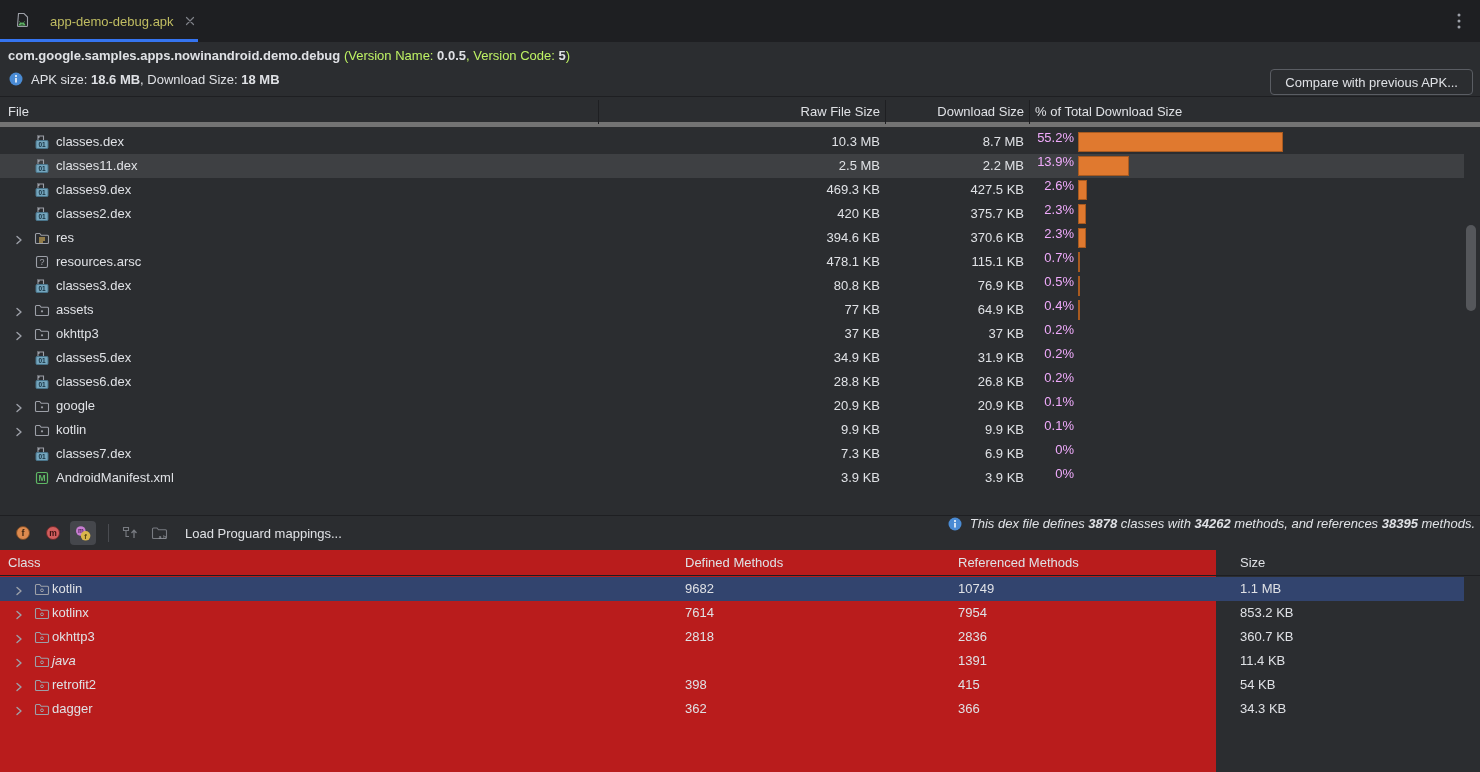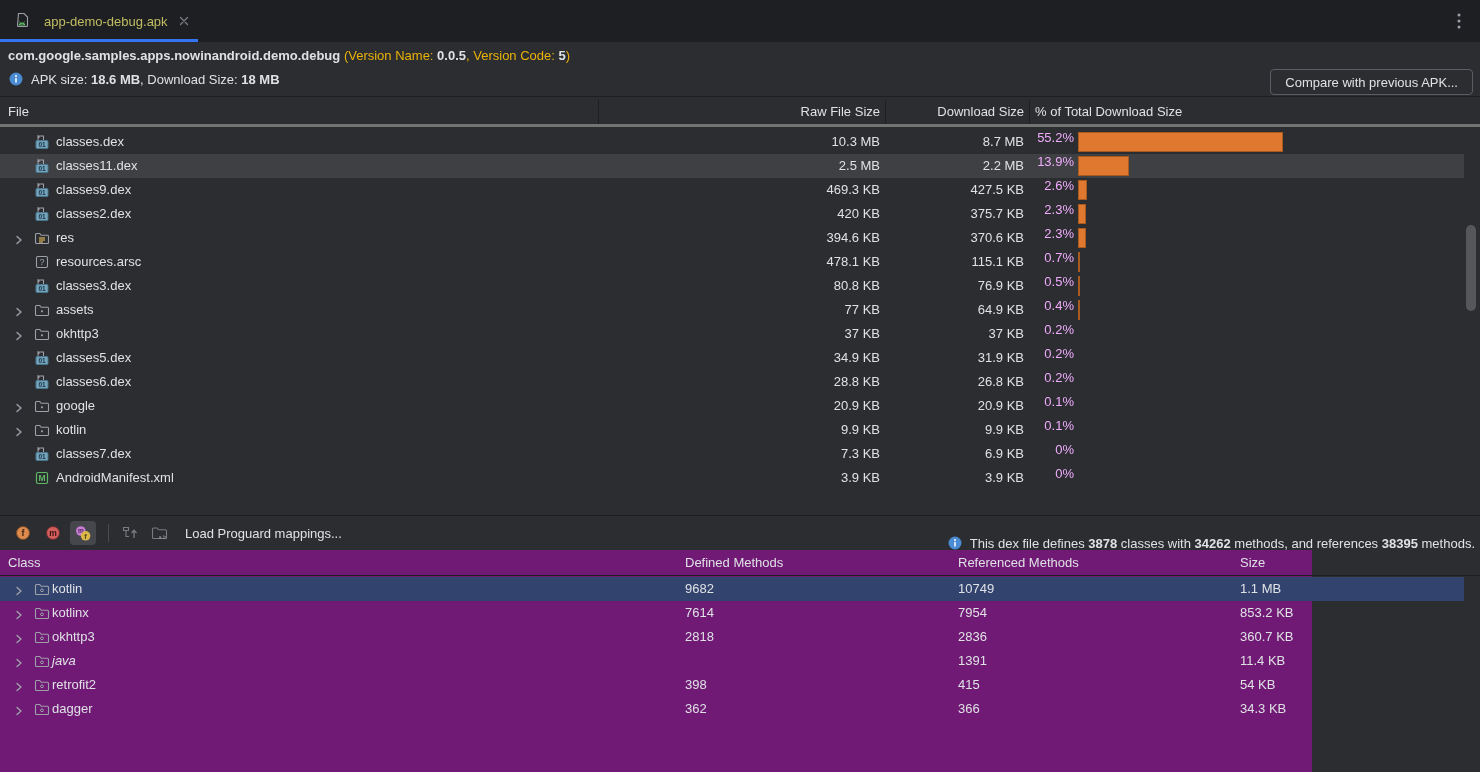--- a/index.html
+++ b/index.html
@@ -4,37 +4,37 @@
 <style>
   * { margin:0; padding:0; box-sizing:border-box; }
   html,body { width:1480px; height:772px; background:#1e1f22; overflow:hidden;
     font-family:"Liberation Sans", sans-serif; font-size:13px; color:#dfe1e5; }
   .stage { position:relative; width:1480px; height:772px; background:#2b2d30; }
 
   
   .tabbar { position:absolute; left:0; top:0; width:1480px; height:42px; background:#1e1f22; }
   .tab { position:absolute; left:0; top:0; height:42px; width:198px; display:flex; align-items:center; padding-left:14px; cursor:default; }
   .tab-underline { position:absolute; left:0; bottom:0; width:198px; height:3px; background:#3574f0; }
-  .tab-label { color:#c0bd62; margin-left:14px; }
+  .tab-label { color:#c0bd62; margin-left:20px; }
   .tab-close { margin-left:10px; display:flex; align-items:center; }
   .kebab { position:absolute; right:14px; top:13px; width:14px; height:16px; display:flex; align-items:center; justify-content:center; }
 
   
   .apk-header { position:absolute; left:0; top:42px; width:1480px; height:55px; background:#2b2d30; border-bottom:1px solid #1e1f22; }
   .hline1 { position:absolute; left:8px; top:6px; white-space:pre-wrap; }
   .hline1 b { font-weight:bold; }
-  .dim { color:#eab308; font-weight:normal; }
+  .dim { color:#bef264; font-weight:normal; }
   .hline2 { position:absolute; left:8px; top:29px; display:flex; align-items:center; white-space:pre-wrap; }
   .hline2 .icon { margin-right:7px; display:flex; }
   .compare-btn { position:absolute; right:7px; top:27px; height:26px; padding:0 14px; background:transparent;
     border:1px solid #5a5d63; border-radius:4px; color:#dfe1e5; font-size:13px; font-family:inherit; cursor:pointer; }
 
   
   .file-table { position:absolute; left:0; top:97px; width:1480px; height:418px; background:#2b2d30; }
-  .ft-header { position:absolute; left:0; top:0; width:1480px; height:30px; border-bottom:3px solid #737373; }
+  .ft-header { position:absolute; left:0; top:0; width:1480px; height:30px; border-bottom:5px solid #737373; }
   .ft-header .h-file { position:absolute; left:8px; top:7px; }
   .ft-header .h-raw { position:absolute; right:600px; top:7px; }
   .ft-header .h-dl { position:absolute; right:456px; top:7px; }
   .ft-header .h-pct { position:absolute; left:1035px; top:7px; }
   .vsep { position:absolute; top:3px; width:1px; height:24px; background:#1e1f22; }
   .rows { position:absolute; left:0; width:1480px; }
   .ft-rows { top:33px; }
   .trow { position:relative; width:1464px; height:24px; cursor:default; }
   .trow.sel-gray { background:#3e4043; }
   .trow.sel-blue { background:#32446e; }
@@ -49,25 +49,25 @@
   .bar  { position:absolute; left:1078px; top:2px; height:20px; background:#e0792f; border:1px solid #a85a20; }
 
   
   .dex-toolbar { position:absolute; left:0; top:515px; width:1480px; height:35px; background:#2b2d30;
     border-top:1px solid #1e1f22; display:flex; align-items:center; padding-left:10px; }
   .tbtn { width:26px; height:24px; border-radius:4px; display:flex; align-items:center; justify-content:center; margin-right:4px; cursor:pointer; }
   .tbtn.on { background:#45474c; }
   .tsep { width:1px; height:18px; background:#4a4c51; margin:0 8px; }
   .ticon { width:26px; height:24px; display:flex; align-items:center; justify-content:center; margin-right:4px; }
   .load-mappings { margin-left:8px; color:#dfe1e5; cursor:pointer; }
-  .dex-info { position:absolute; right:5px; top:0; height:35px; display:flex; align-items:flex-end; white-space:pre-wrap; }
+  .dex-info { position:absolute; right:5px; top:0; height:35px; display:flex; align-items:flex-start; white-space:pre-wrap;font-style:italic; }
   .dex-info .icon { margin-right:7px; display:flex; }
 
   
-  .class-table { position:absolute; left:0; top:550px; width:1312px; height:222px; background:#701a75; }
+  .class-table { position:absolute; left:0; top:550px; width:1216px; height:222px; background:#b91c1c; }
   .ct-header { position:absolute; left:0; top:0; width:1480px; height:26px; border-bottom:1px solid #1e1f22; }
   .ct-header .h-class { position:absolute; left:8px; top:5px; }
   .ct-header .h-def { position:absolute; left:685px; top:5px; }
   .ct-header .h-ref { position:absolute; left:958px; top:5px; }
   .ct-header .h-size { position:absolute; left:1240px; top:5px; }
   .ct-rows { top:27px; }
   .def  { position:absolute; left:685px; top:4px; }
   .ref  { position:absolute; left:958px; top:4px; }
   .csize{ position:absolute; left:1240px; top:4px; }
 

